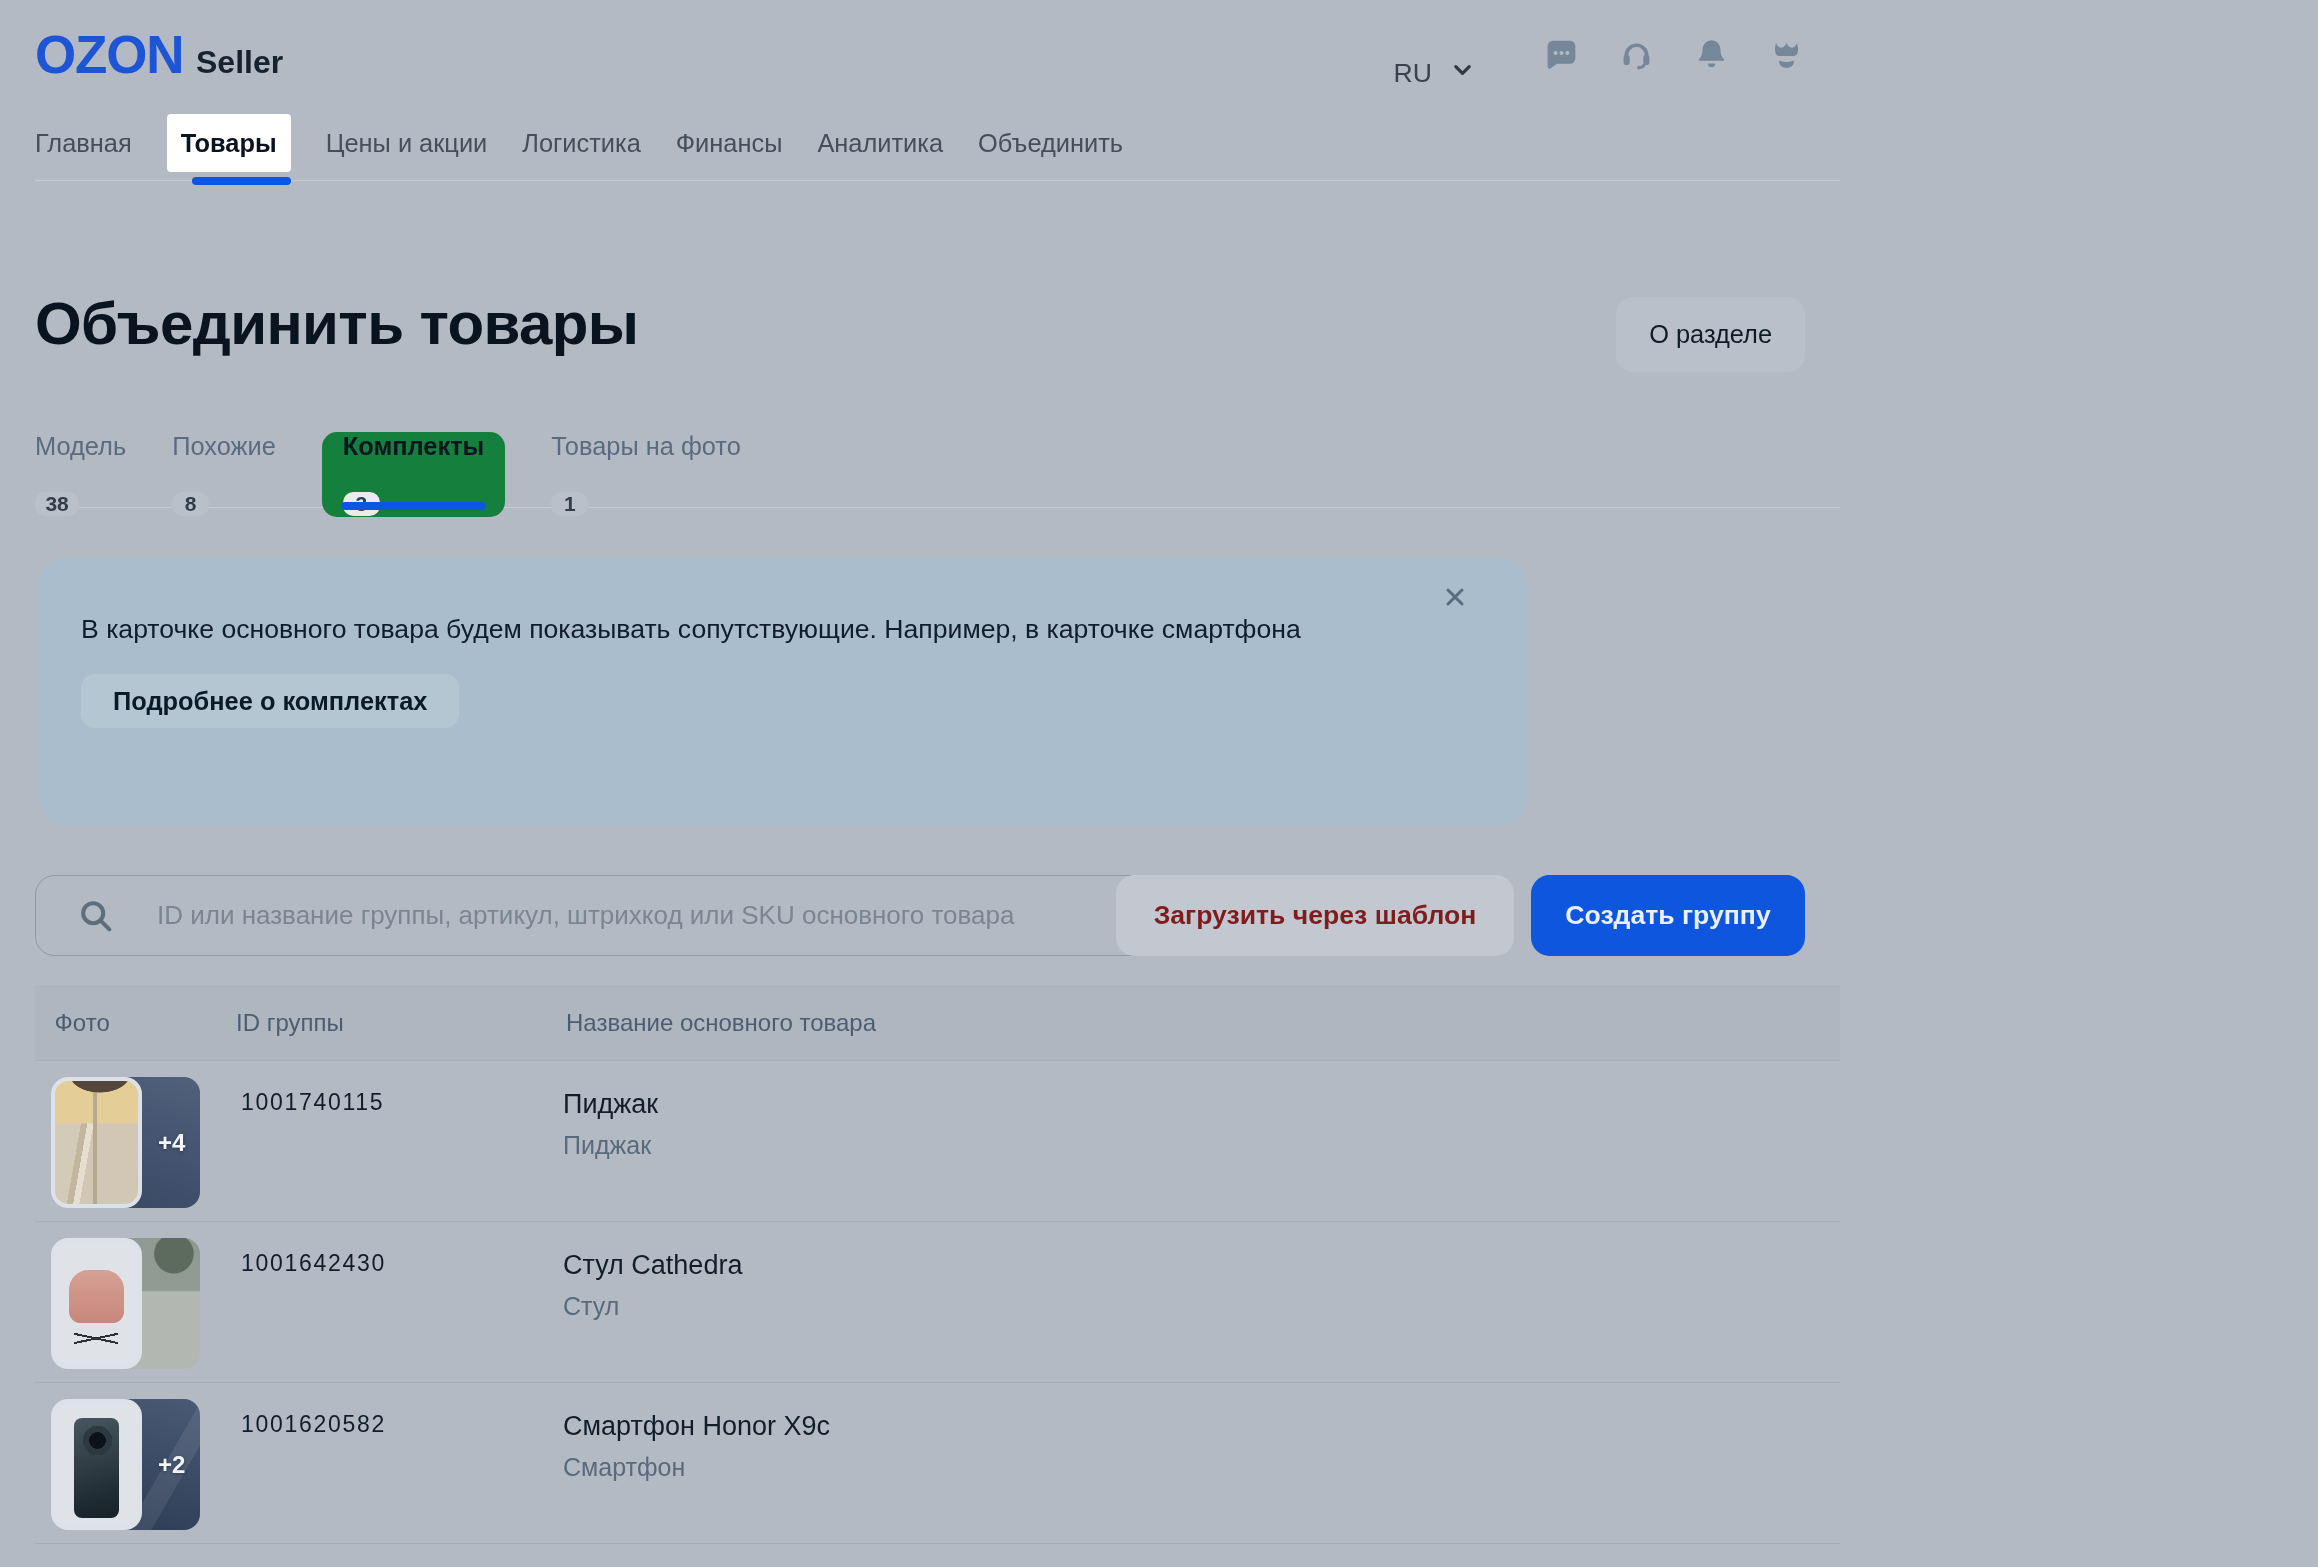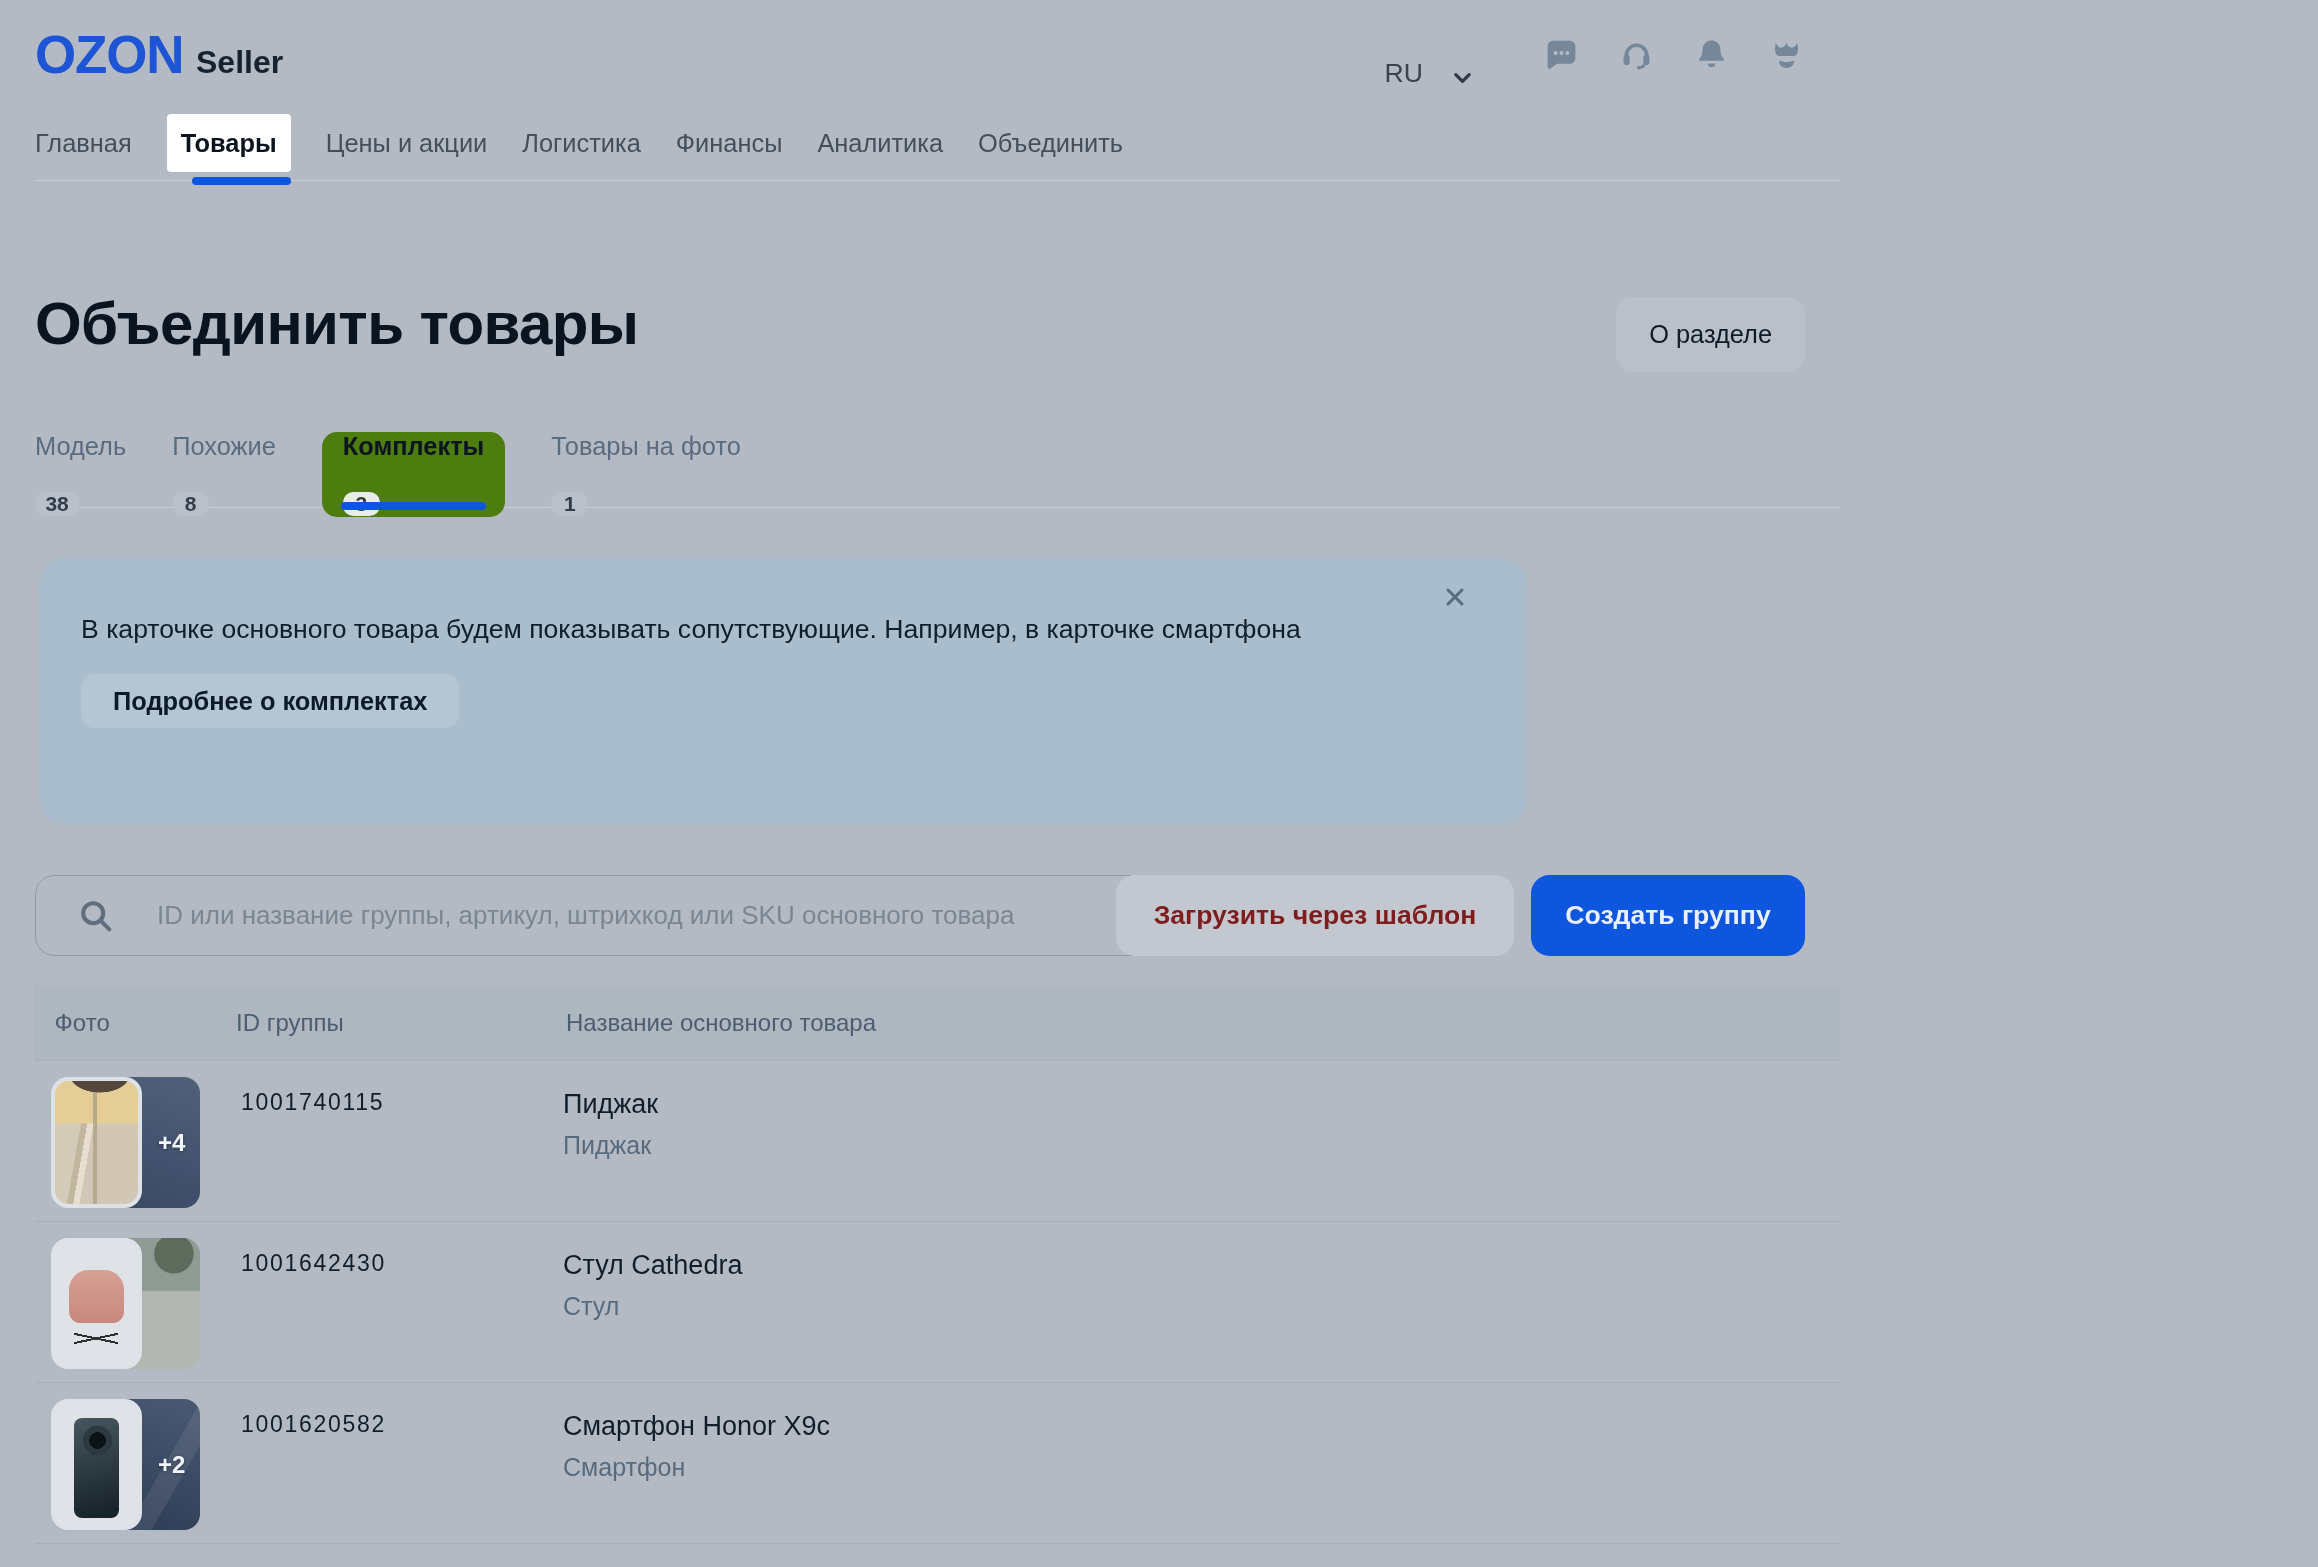--- a/index.html
+++ b/index.html
@@ -5,42 +5,42 @@
   html,body{margin:0;padding:0;background:#b3bac3;}
   *{box-sizing:border-box;font-family:"Liberation Sans","DejaVu Sans",sans-serif;}
   .screen{position:relative;width:1840px;height:1568px;background:#b3bac3;overflow:hidden;}
 
   
   .topbar{position:absolute;left:35px;top:22px;right:35px;height:64px;display:flex;align-items:center;}
   .logo{display:flex;align-items:baseline;gap:12.7px;}
   .logo-ozon{font-size:53px;font-weight:900;letter-spacing:-1.2px;color:#1d55d6;}
   .logo-seller{font-size:32px;font-weight:700;color:#16222f;}
   .topbar-right{margin-left:auto;display:flex;align-items:center;}
-  .lang{display:flex;align-items:flex-end;gap:28px;margin-right:69px;cursor:pointer;margin-top:39px;}
+  .lang{display:flex;align-items:flex-start;gap:19px;margin-right:69px;cursor:pointer;margin-top:39px;}
   .lang-code{font-size:26.6px;font-weight:500;color:#39434f;}
   .chev{width:23px;height:23px;}
   .hicon{width:37px;height:37px;color:#76879a;margin-left:38px;cursor:pointer;}
   .hicon svg{width:100%;height:100%;}
 
   
   .nav-row{position:absolute;left:35px;top:114px;display:flex;align-items:center;gap:35px;z-index:2;}
   .nav-item{height:58px;display:flex;align-items:center;font-size:25.4px;font-weight:500;color:#454f5c;cursor:pointer;white-space:nowrap;}
   .nav-item.active{background:#ffffff;border-radius:4px;padding:0 14px;font-weight:700;color:#0a141f;}
   .nav-divider{position:absolute;left:35px;top:180px;width:2212px;height:1.2px;background:#c6ccd4;}
   .nav-active-bar{position:absolute;left:192px;top:177px;width:99px;height:8px;border-radius:4px;background:#0d57e0;z-index:3;}
 
   
   .page-title{position:absolute;left:35px;top:289px;font-size:60px;font-weight:700;letter-spacing:-0.6px;color:#0a1420;}
   .about-btn{position:absolute;right:35px;top:297px;height:75px;padding:0 33px;display:flex;align-items:center;background:#b9c0ca;border-radius:17.3px;font-size:25.4px;font-weight:500;color:#101b28;cursor:pointer;}
 
   
   .tabs{position:absolute;left:35px;top:432px;display:flex;align-items:flex-start;gap:46px;z-index:2;}
   .tab{height:77px;display:flex;align-items:flex-start;gap:31px;font-size:25.4px;font-weight:500;color:#5a6b80;cursor:pointer;white-space:nowrap;flex-direction:column;}
   .tab .badge{min-width:37px;height:37px;padding:0 10.4px;border-radius:10.4px;background:#b9c0ca;display:flex;align-items:center;justify-content:center;font-size:21px;font-weight:700;color:#323d4b;}
-  .tab.active{position:relative;background:#4d7c0f;border-radius:15px;height:85px;padding:0 21px 5.8px 21px;font-weight:700;color:#0b1520;}
+  .tab.active{position:relative;background:#15803d;border-radius:15px;height:85px;padding:0 21px 5.8px 21px;font-weight:700;color:#0b1520;}
   .tab.active .badge{background:#e9ebef;}
   .tab.active::after{content:"";position:absolute;left:19.6px;right:19.6px;bottom:7px;height:8px;border-radius:4px;background:#0d57e0;}
   .tabs-divider{position:absolute;left:35px;top:507px;width:2212px;height:1.2px;background:#c6ccd4;}
 
   
   .banner{position:absolute;left:39px;top:558px;width:1488px;height:267px;background:#a9bdcc;border-radius:26.6px;padding:49px 69px 0 42px;}
   .banner-line{font-size:26.6px;line-height:45px;color:#101d2b;}
   .banner-btn{display:inline-flex;align-items:center;height:54px;margin-top:22px;padding:0 32px;background:#b5c6d3;border-radius:14px;font-size:25.4px;font-weight:700;color:#0c1a28;cursor:pointer;}
   .banner-close{position:absolute;right:58px;top:25.4px;width:28px;height:28px;color:#5a6d80;cursor:pointer;}
   .banner-close svg{width:100%;height:100%;}

